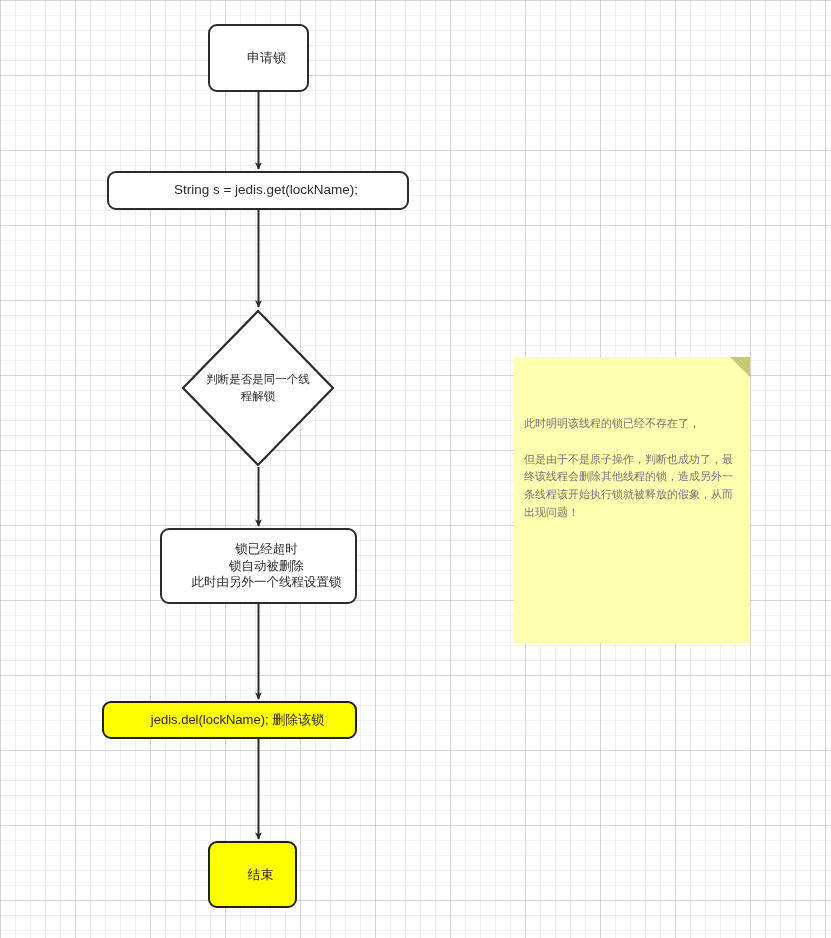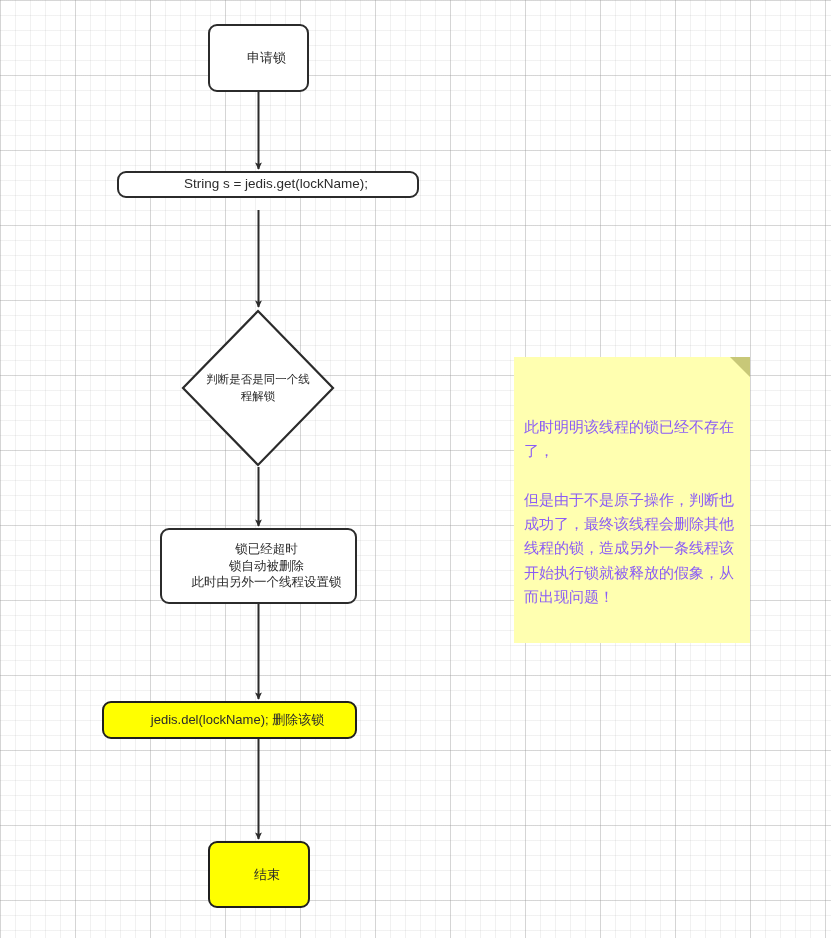--- a/index.html
+++ b/index.html
@@ -59,23 +59,22 @@
   }
 
   
   #node-start {
     left: 208px; top: 24px; width: 101px; height: 68px;
     font-size: 13px;
   }
 
   
   #node-get {
-    left: 107px; top: 171px; width: 302px; height: 27px;
+    left: 107px; top: 171px; width: 302px; height: 39px;
     font-size: 13.5px;
-    margin-left: 10px;
   }
 
   
   #node-decision {
     left: 181px; top: 309px; width: 154px; height: 158px;
   }
   #node-decision .diamond-shape {
     position: absolute;
     inset: 0;
   }
@@ -99,21 +98,21 @@
   }
 
   
   #node-del {
     left: 102px; top: 701px; width: 255px; height: 38px;
     font-size: 13px;
   }
 
   
   #node-end {
-    left: 208px; top: 841px; width: 102px; height: 67px;
+    left: 208px; top: 841px; width: 89px; height: 67px;
     font-size: 13px;
   }
 
   
   #connectors {
     position: absolute;
     left: 0; top: 0;
     width: 831px;
     height: 938px;
     pointer-events: none;
@@ -137,23 +136,23 @@
     width: 0;
     height: 0;
     border-left: 20px solid transparent;
     border-top: 20px solid #c8c878;
   }
   #sticky-note .note-text {
     position: absolute;
     left: 10px;
     top: 58px;
     width: 216px;
-    font-size: 15px;
+    font-size: 11px;
     line-height: 1.62;
-    color: #8b5cf6;
+    color: #737373;
     font-family: "DejaVu Sans", "Liberation Sans", sans-serif;
     white-space: pre-wrap;
     letter-spacing: 0px;
   }
 </style>
 </head>
 <body>
 
 <div id="canvas">
 

